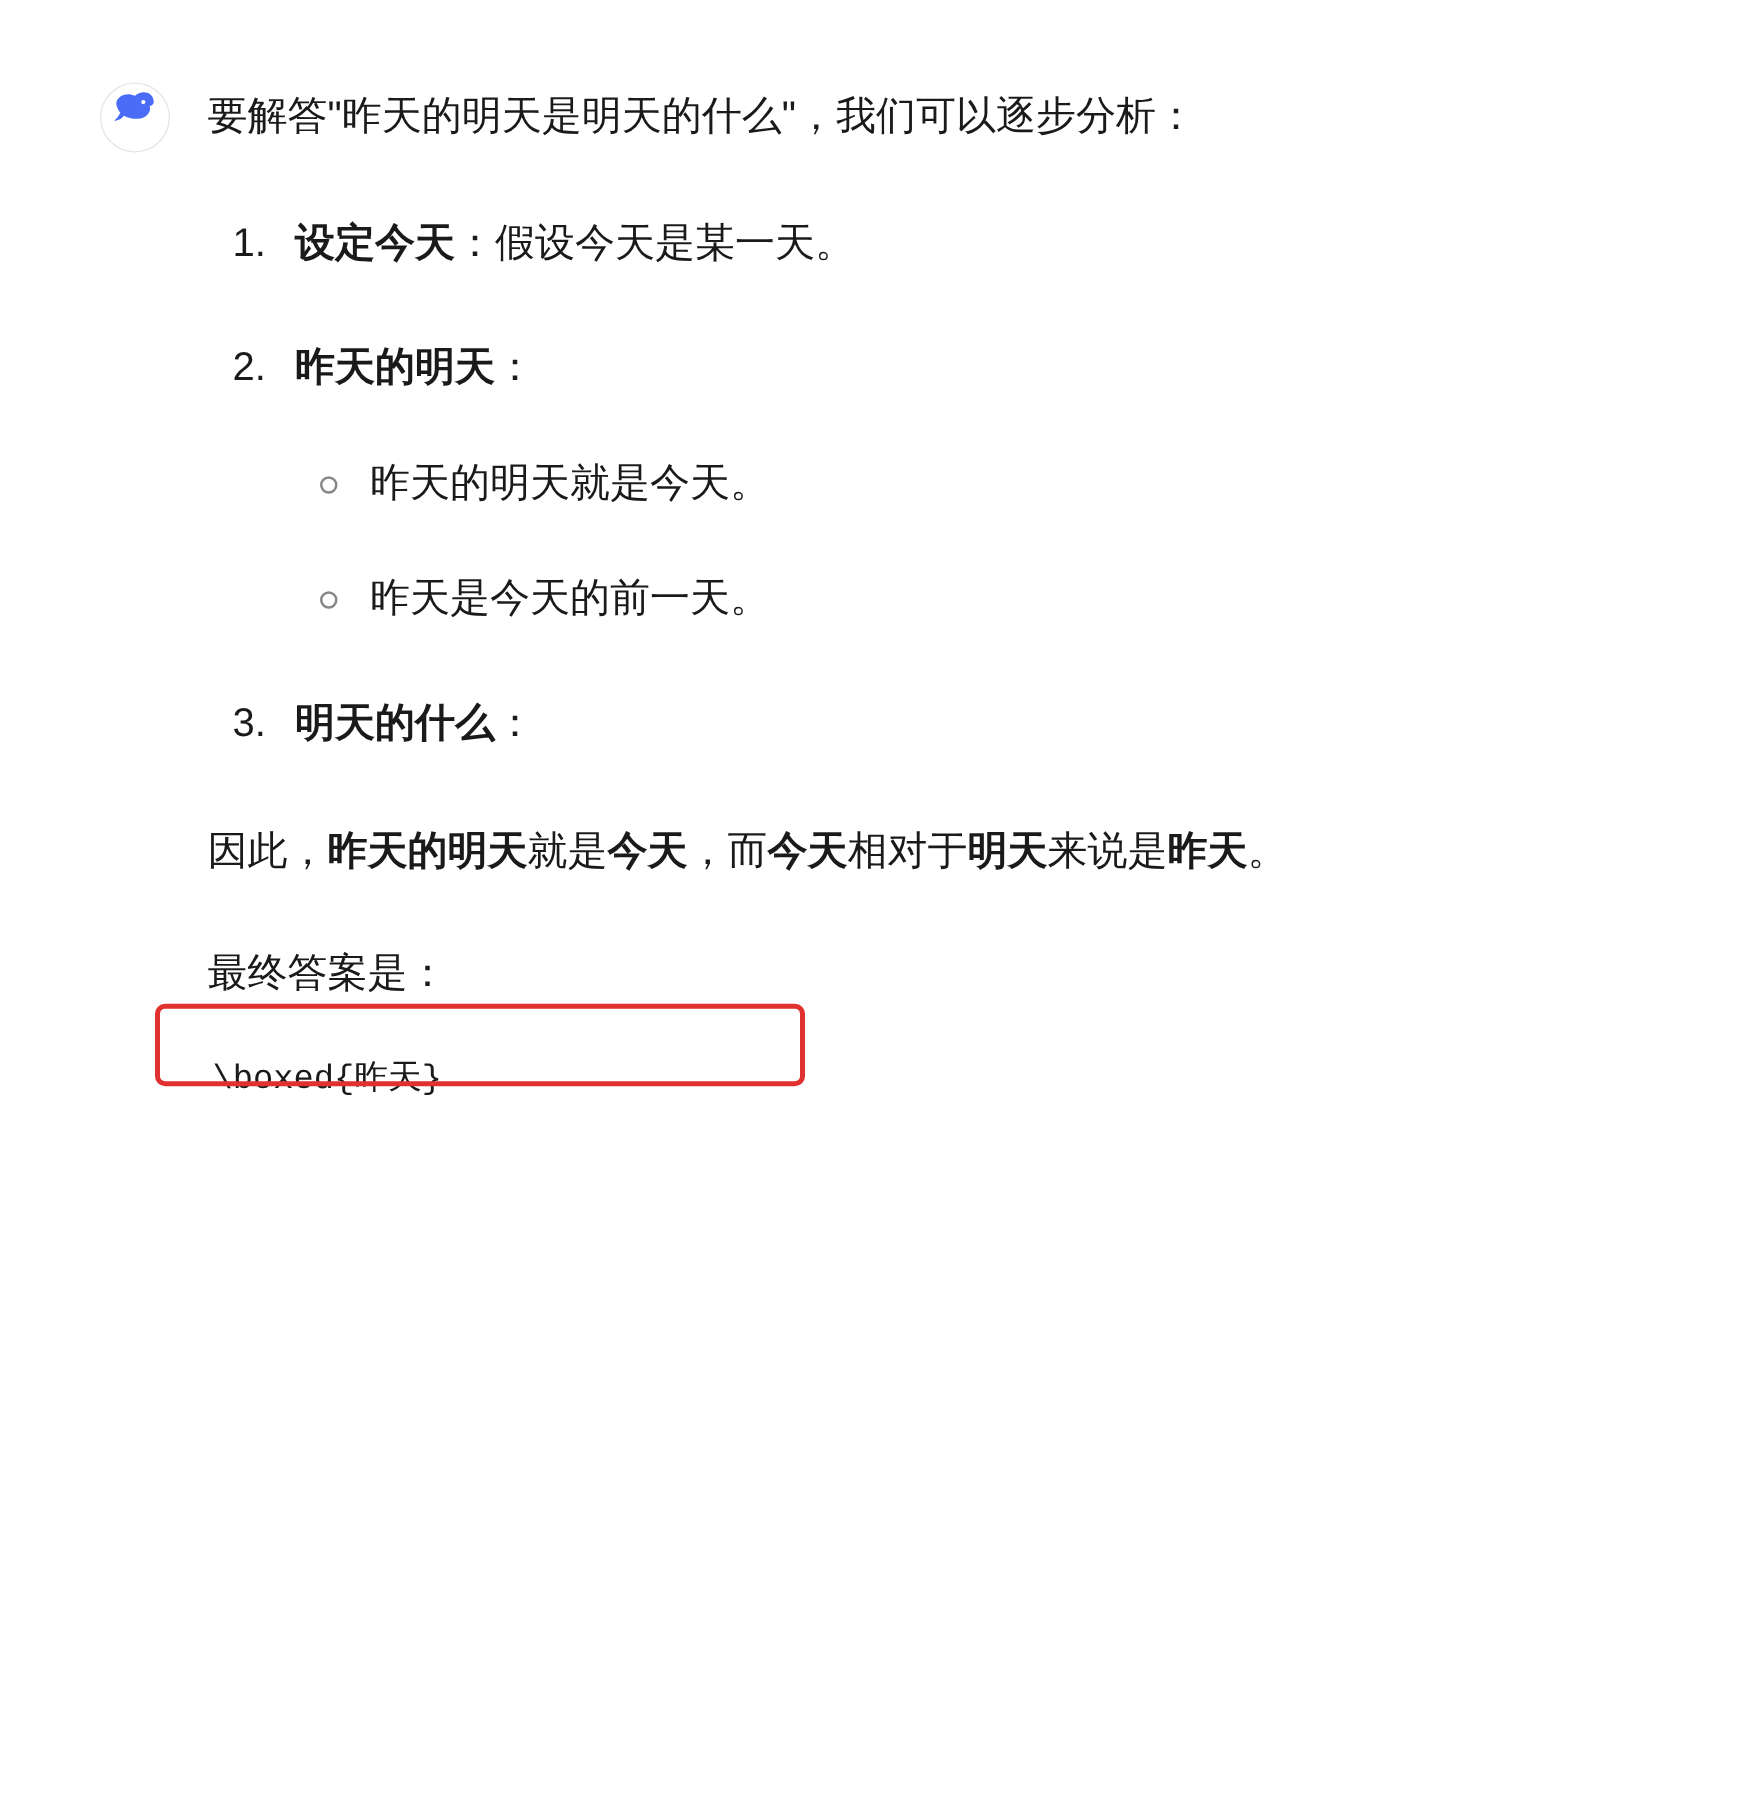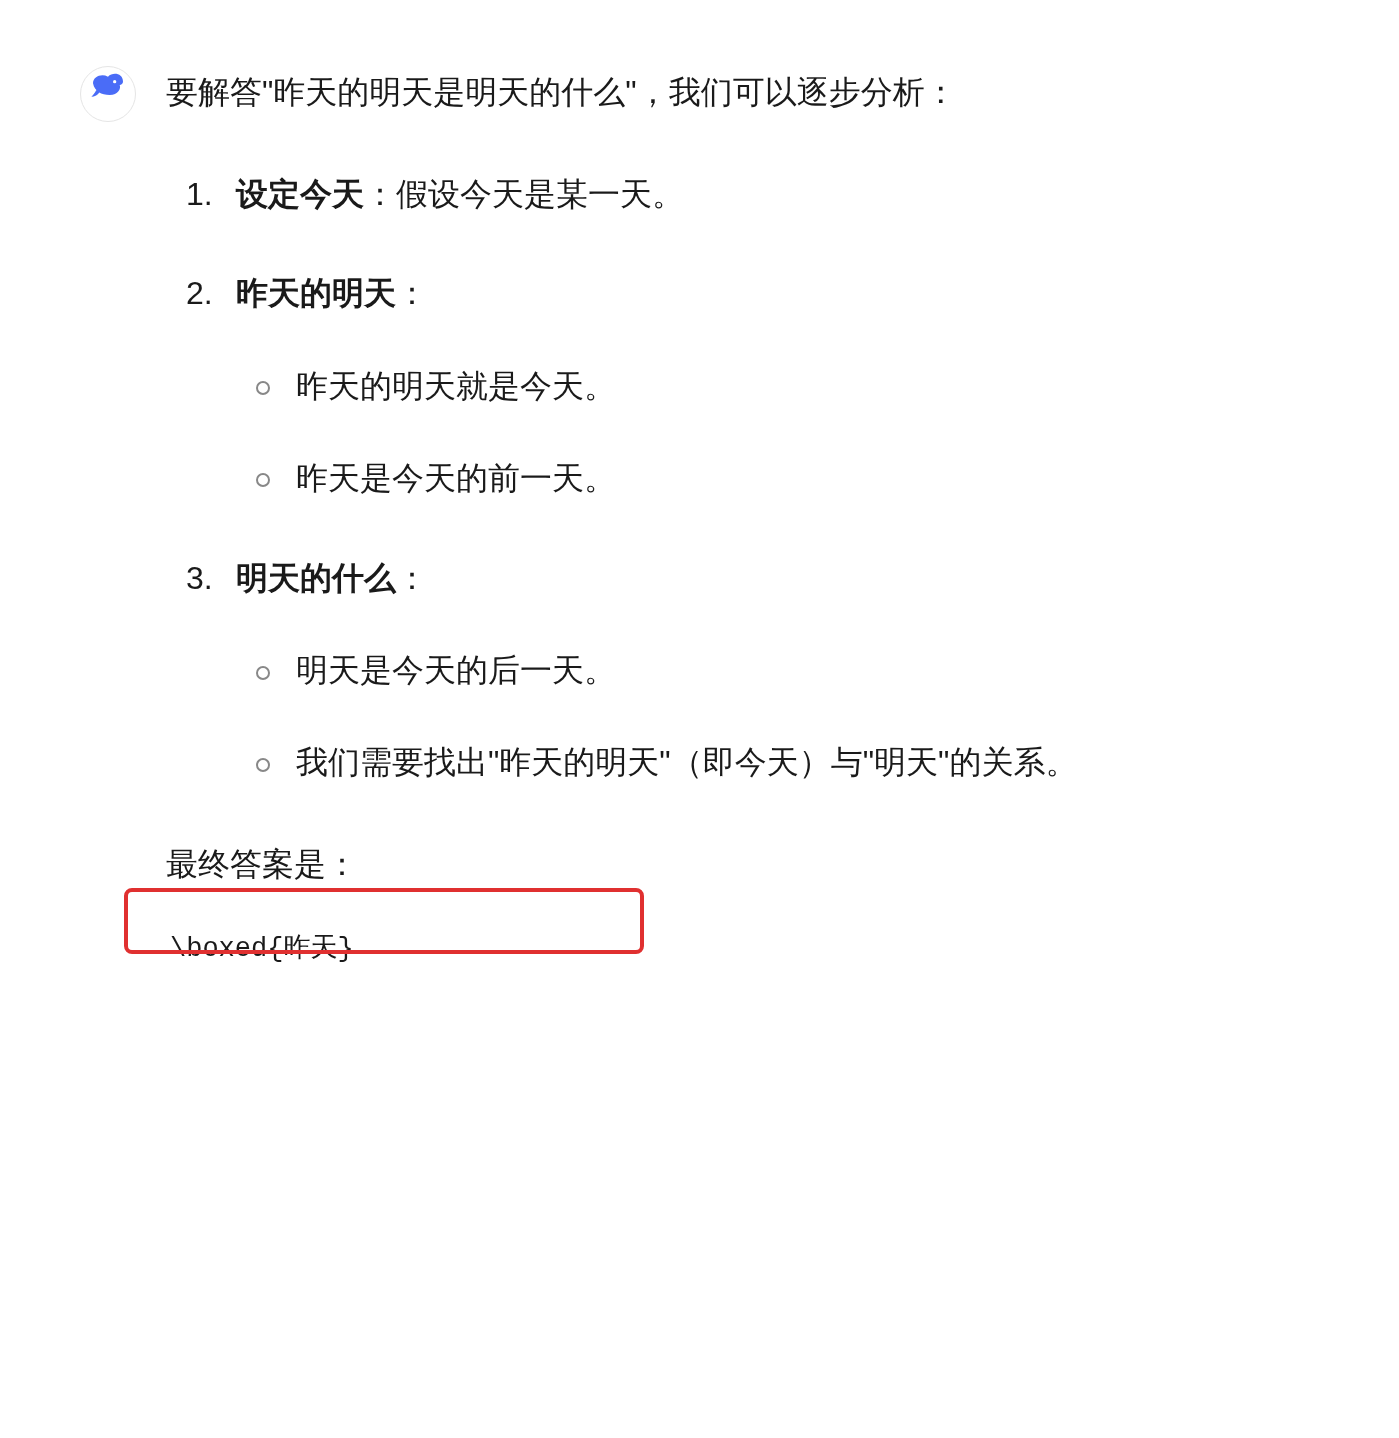--- a/index.html
+++ b/index.html
@@ -149,27 +149,26 @@
         </span>
         <ul class="sub-list">
           <li>昨天的明天就是今天。</li>
           <li>昨天是今天的前一天。</li>
         </ul>
       </li>
       <li>
         <span class="step-title">
           <span class="bold">明天的什么</span><span>：</span>
         </span>
-        <ul class="sub-list">
-          <li>明天是今天的后一天。</li>
-          <li>我们需要找出"昨天的明天"（即今天）与"明天"的关系。</li>
-        </ul>
       </li>
     </ol>
 
+    <p class="conclusion">
+      <span>因此，</span><span class="bold">昨天的明天</span><span>就是</span><span class="bold">今天</span><span>，而</span><span class="bold">今天</span><span>相对于</span><span class="bold">明天</span><span>来说是</span><span class="bold">昨天</span><span>。</span>
+    </p>
 
     <p class="final-label">最终答案是：</p>
 
     <div class="answer-wrap">
       <div class="red-rect"></div>
       <div class="answer-box">\boxed{昨天}</div>
     </div>
   </div>
 </div>
 

